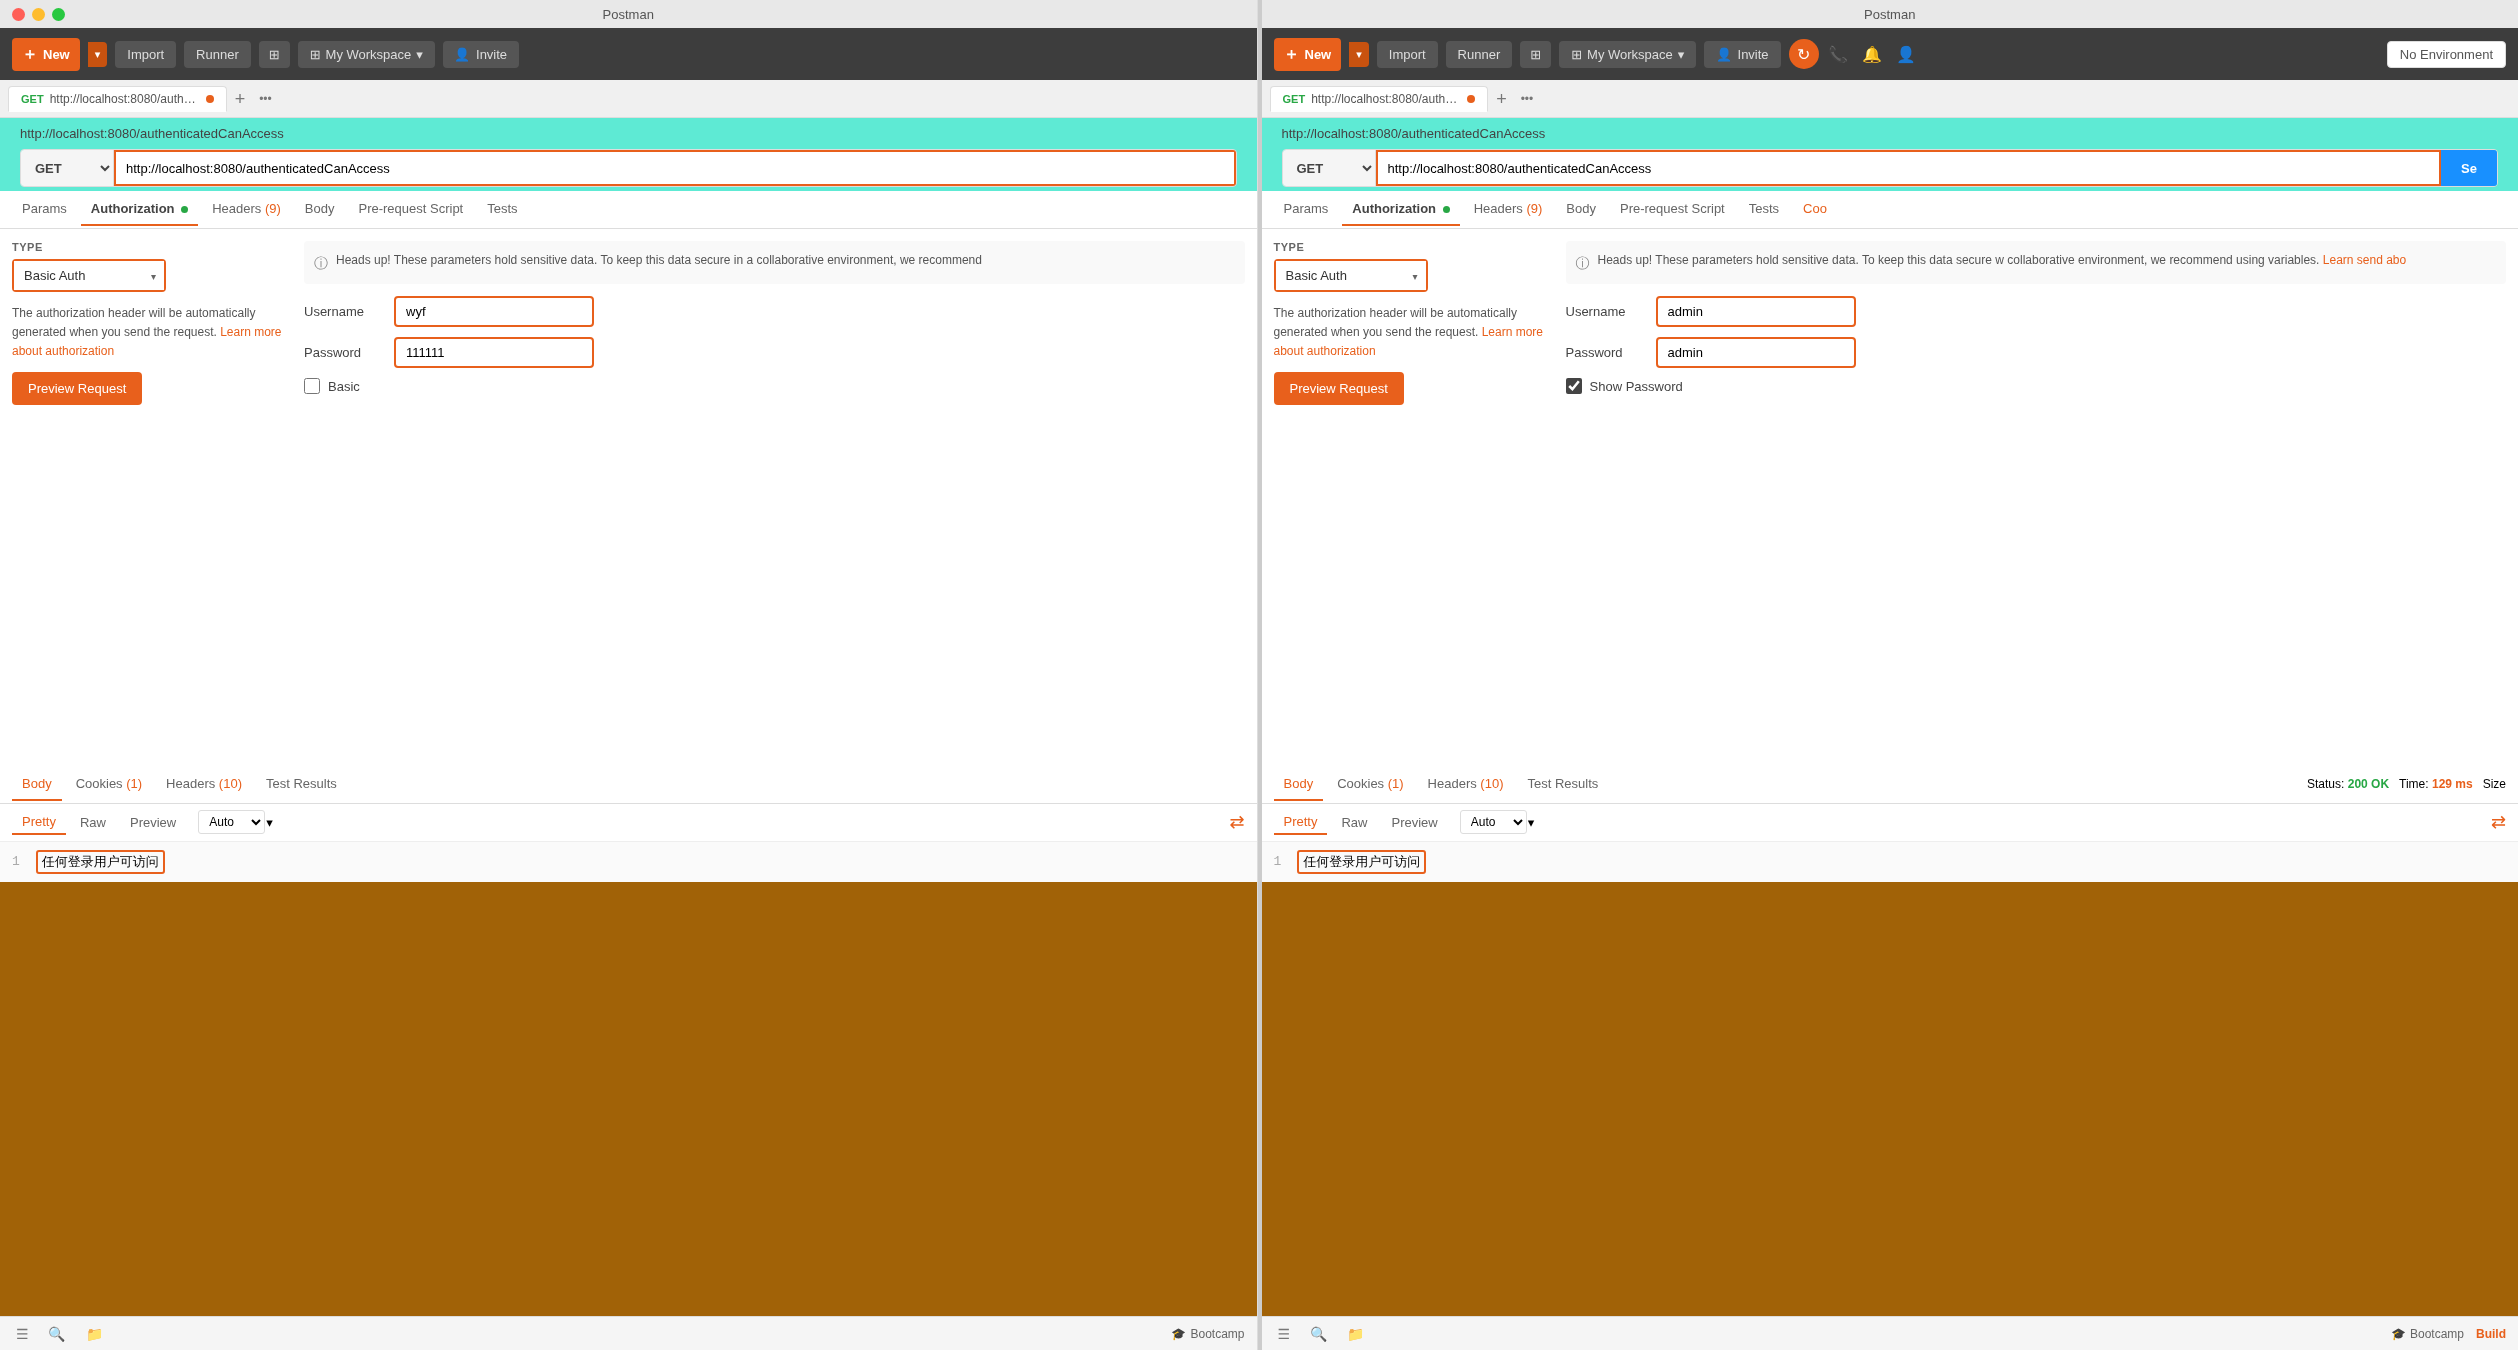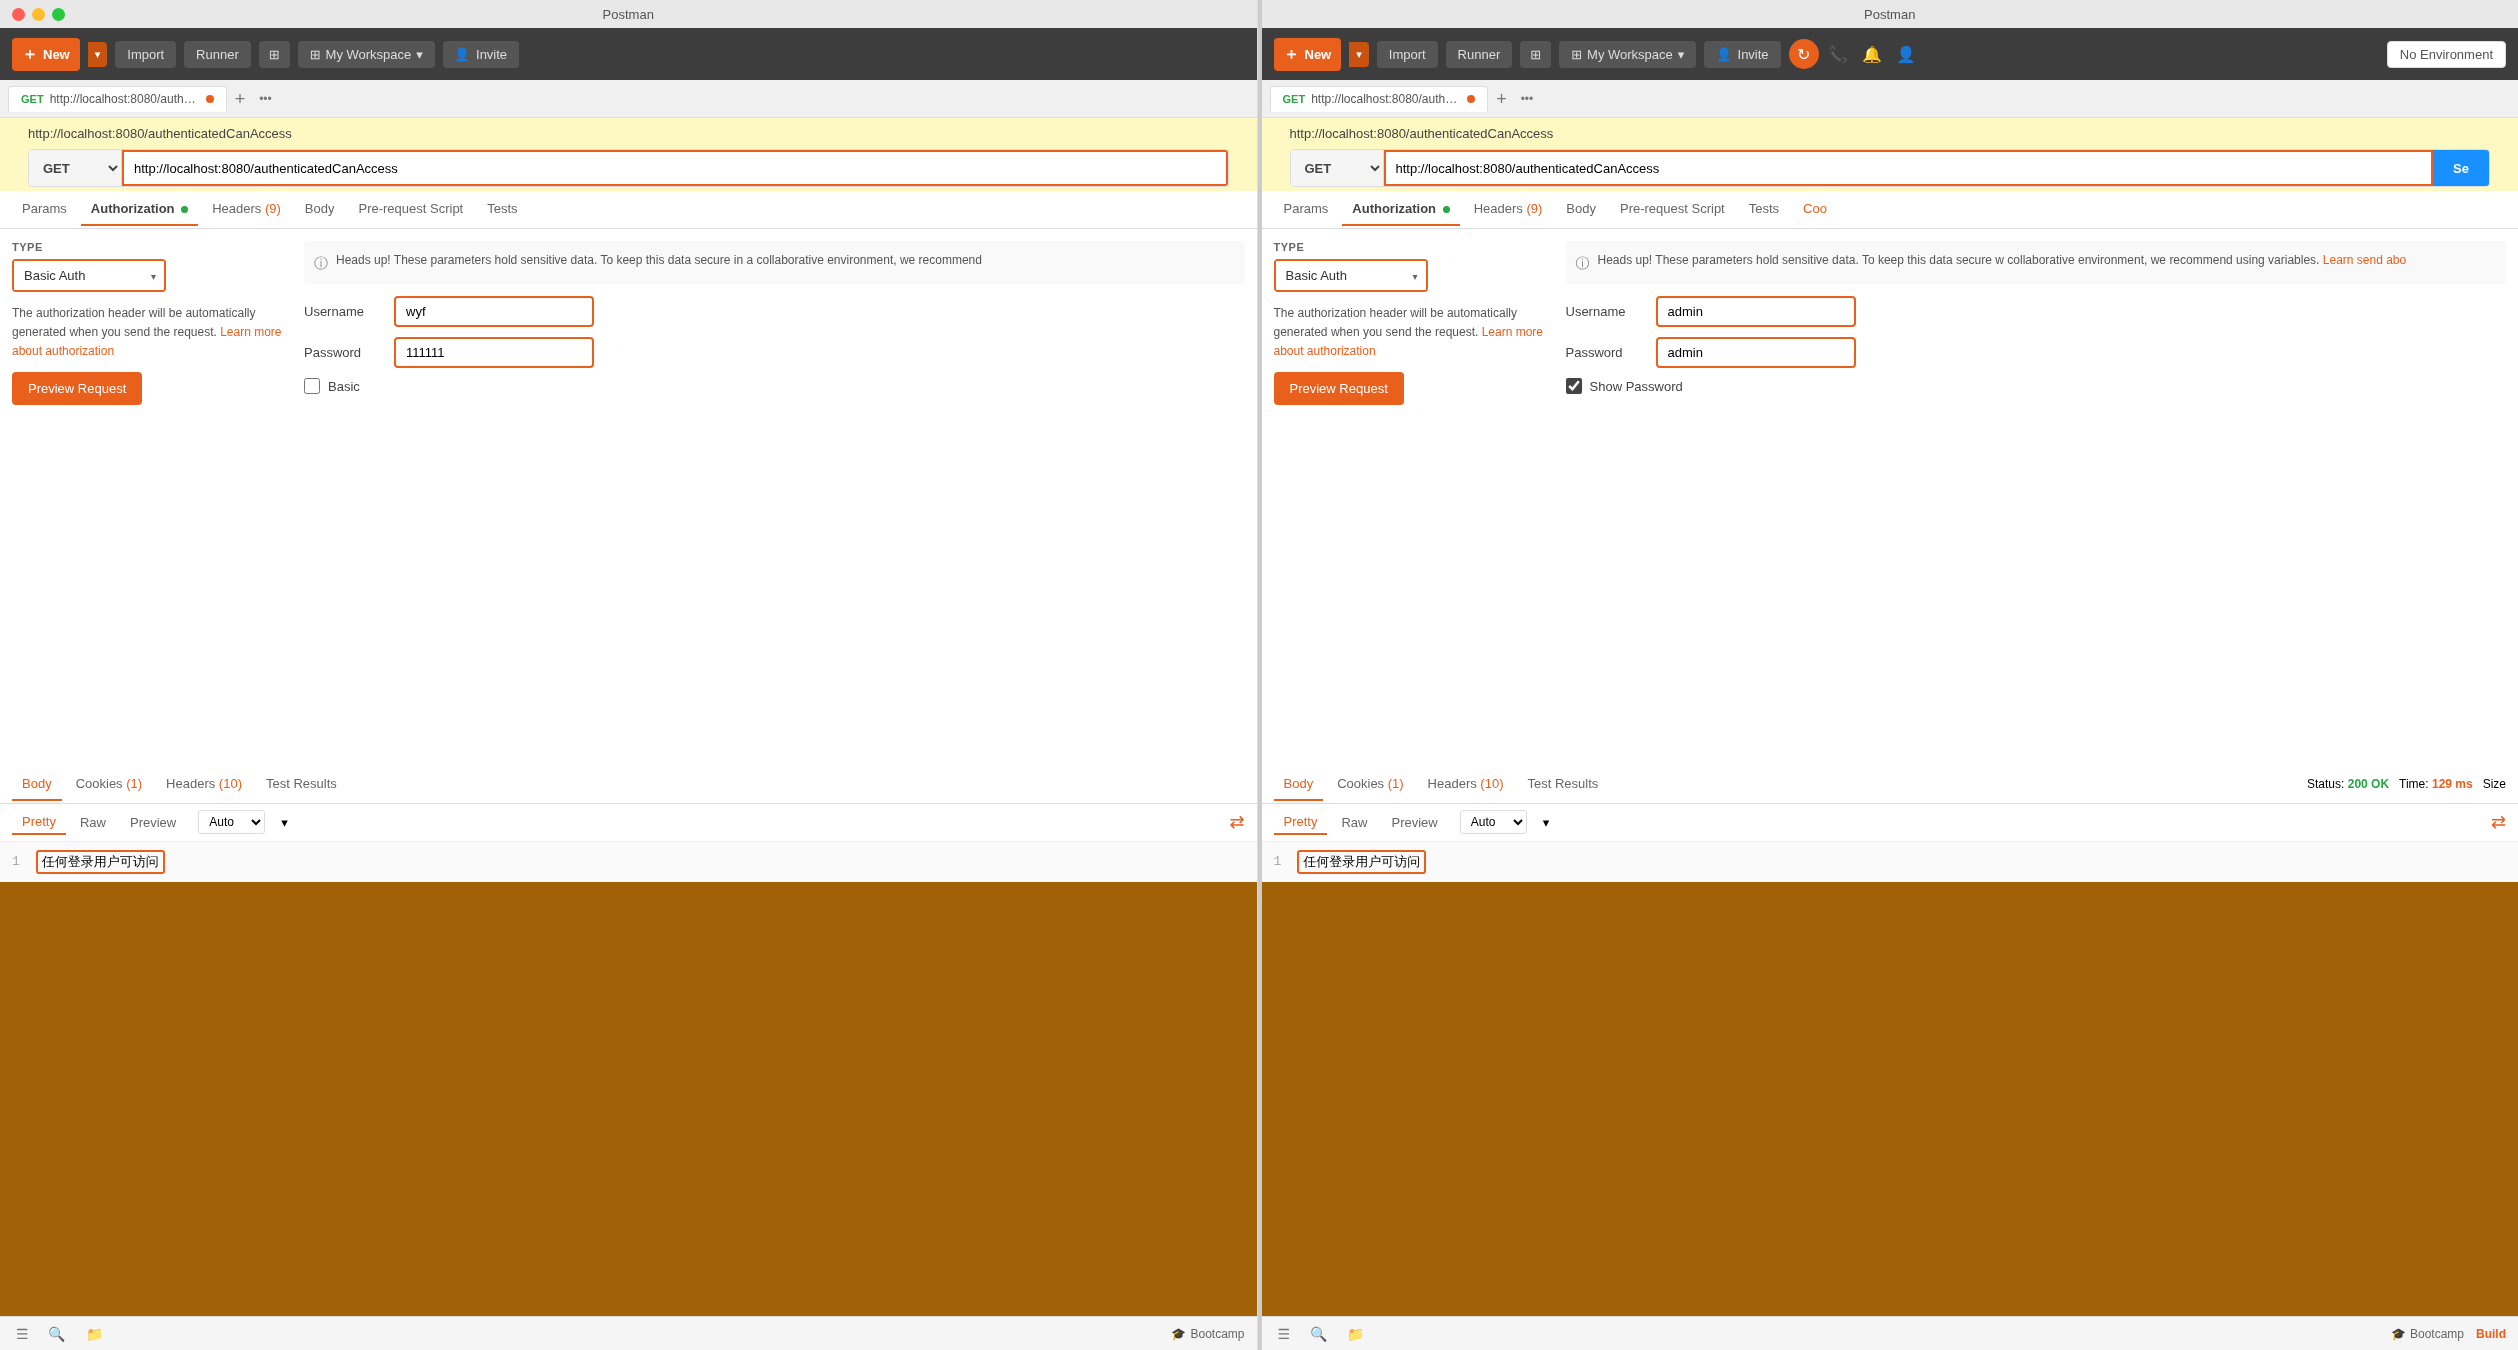--- a/index.html
+++ b/index.html
@@ -190,22 +190,22 @@
       background: none;
       border: none;
       color: #777;
       cursor: pointer;
       font-size: 12px;
       padding: 2px 6px;
     }
 
     
     .url-area {
-      padding: 8px 28px 4px;
-      background: #fef9c3;
+      padding: 8px 20px 4px;
+      background: #5eead4;
     }
     .breadcrumb-path {
       font-size: 13px;
       color: #444;
       margin-bottom: 8px;
       font-weight: 500;
     }
     .url-bar {
       display: flex;
       align-items: center;
@@ -461,21 +461,21 @@
       cursor: pointer;
       color: #666;
     }
     .fmt-btn.active {
       color: #e8601c;
       border-bottom: 2px solid #e8601c;
     }
     .fmt-select-wrapper {
       display: flex;
       align-items: center;
-      gap: 16px;
+      gap: 1px;
       margin-left: 8px;
     }
     .fmt-select {
       border: 1px solid #ddd;
       border-radius: 3px;
       padding: 3px 6px;
       font-size: 12px;
       background: white;
     }
     .wrap-btn {

